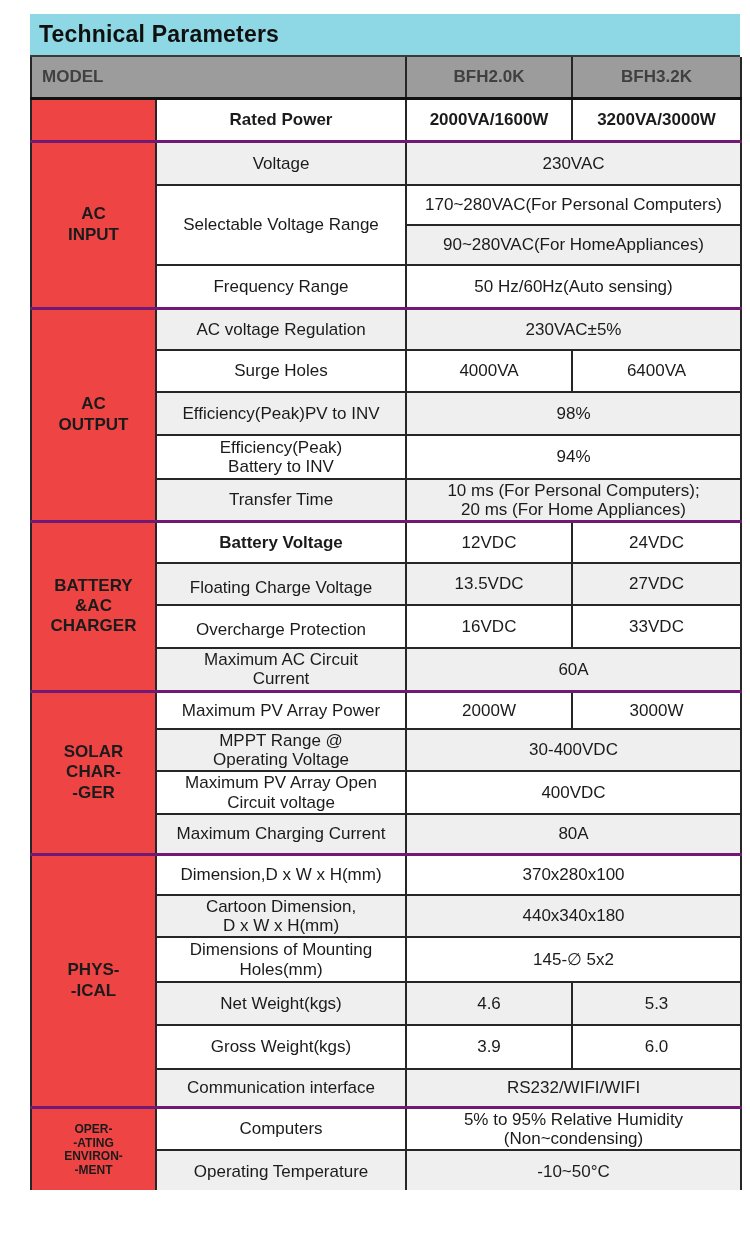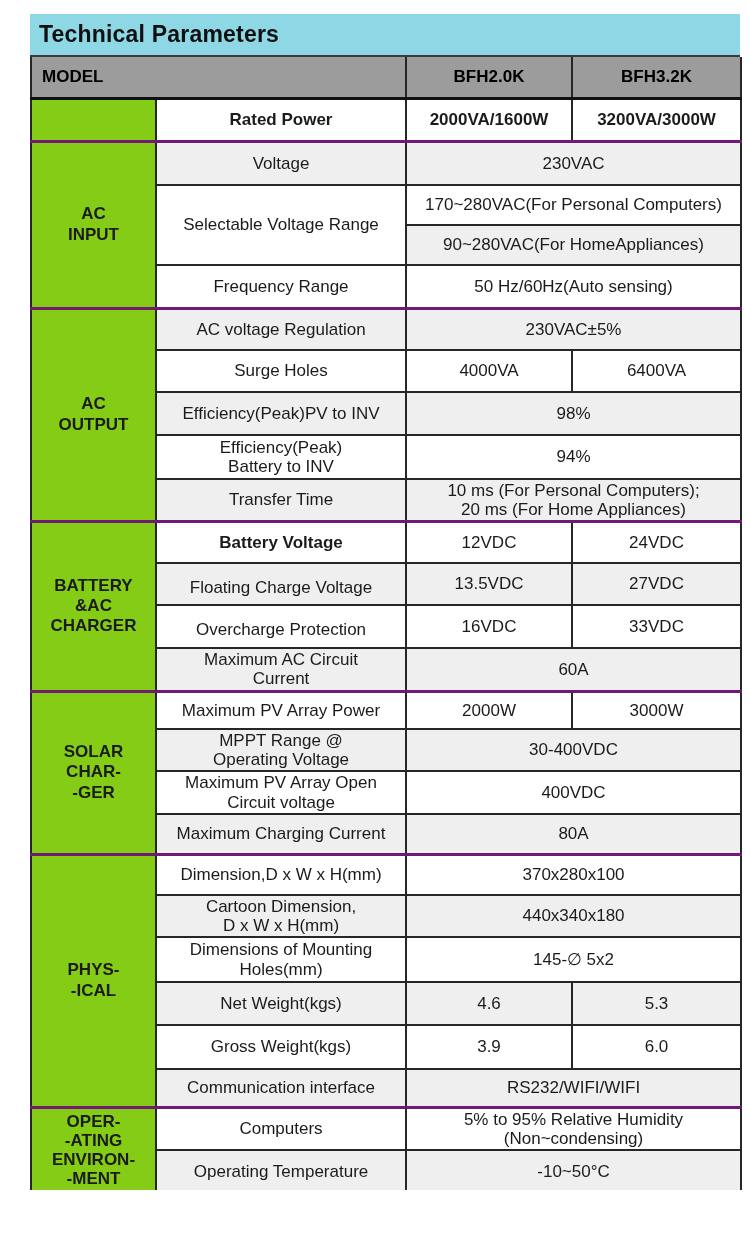--- a/index.html
+++ b/index.html
@@ -14,26 +14,26 @@
     font-size:23px; font-weight:bold; color:#101010; padding-left:9px;
     letter-spacing:0.2px;
   }
   table.spec { border-collapse:collapse; table-layout:fixed; width:710px; }
   td {
     border:2px solid #262626; padding:0 2px; text-align:center; vertical-align:middle;
     font-size:17px; line-height:1.13; white-space:pre-line; overflow:hidden;
   }
   tr.sec > td { border-top:3px solid #701a75; }
   tr.model > td {
-    background:var(--header-bg,#9C9C9C); color:#000000; font-weight:bold;
+    background:var(--header-bg,#9C9C9C); color:#404040; font-weight:bold;
     border-top:none; border-bottom:3px solid #111111; font-size:17px;
   }
   td.model-label { text-align:left; padding-left:10px; }
-  td.cat { font-weight:bold; background:#84cc16; font-size:17px; line-height:1.18; }
-  td.cat-sm { font-size:17px; line-height:1.12; }
+  td.cat { font-weight:bold; background:#ef4444; font-size:17px; line-height:1.18; }
+  td.cat-sm { font-size:12px; line-height:1.12; }
   td.gray { background:var(--row-alt,#EFEFEF); }
   td.b { font-weight:bold; }
   td.vtop { vertical-align:top; padding-top:14px; }
   .dotted {
     position:absolute; left:25px; top:1241px; width:713px; height:4px;
     background-image:repeating-linear-gradient(to right,#a8a8a8 0px,#a8a8a8 3.5px,transparent 3.5px,transparent 12.5px);
   }
 </style>
 </head>
 <body>

